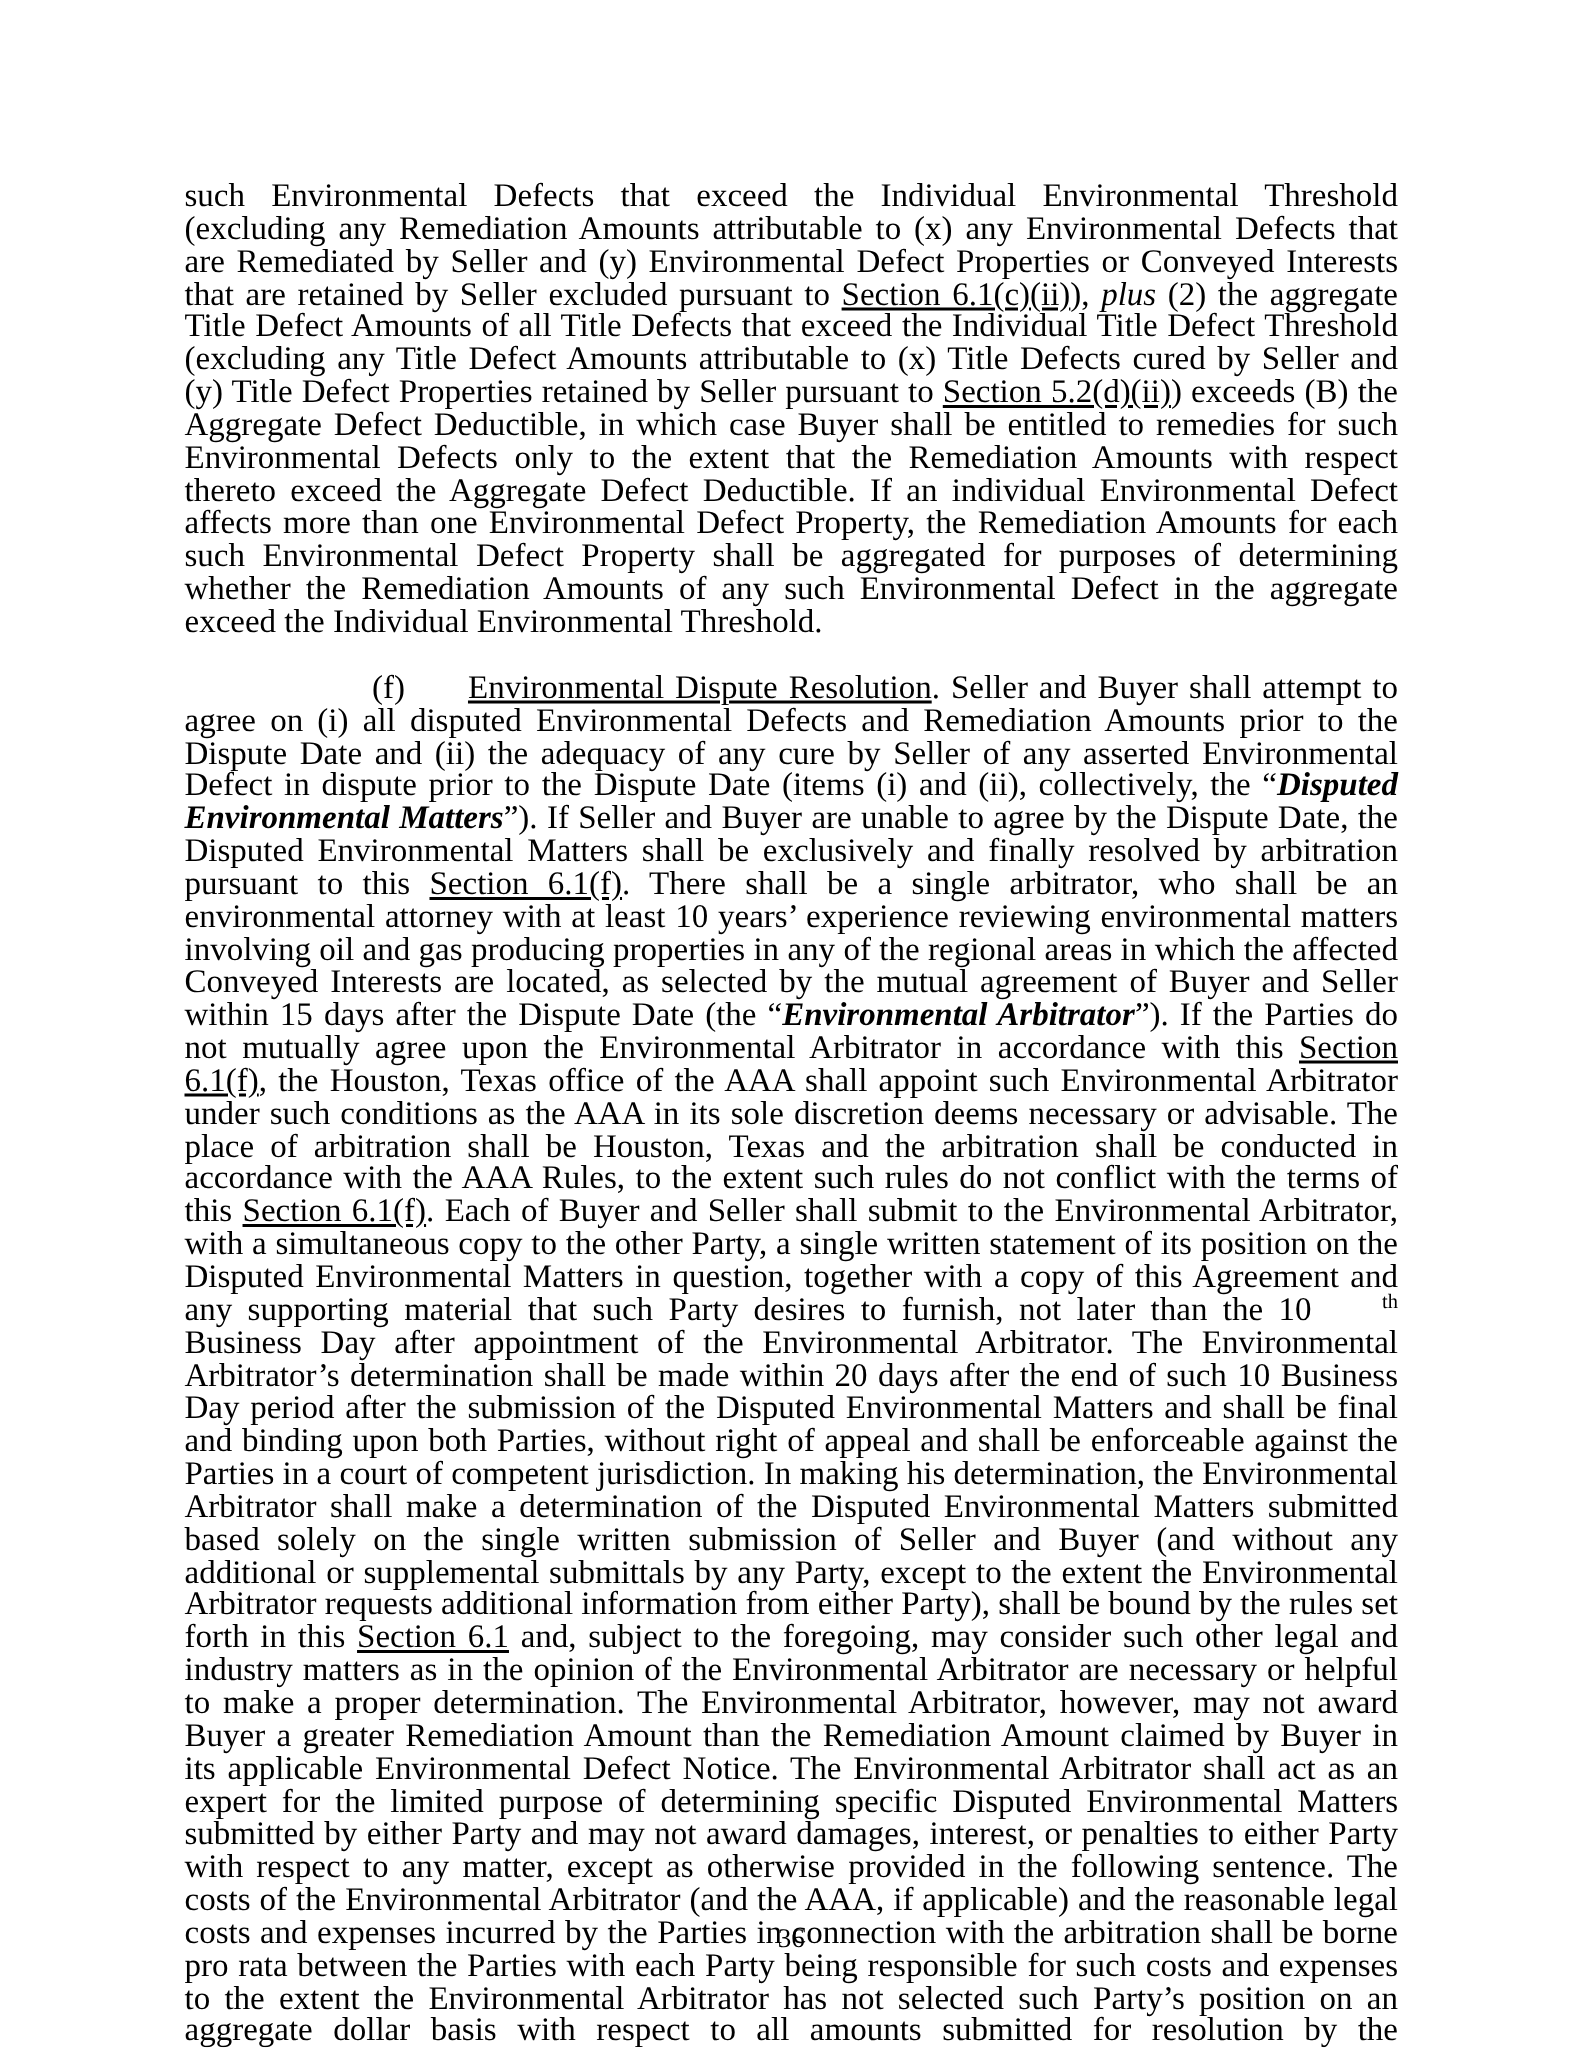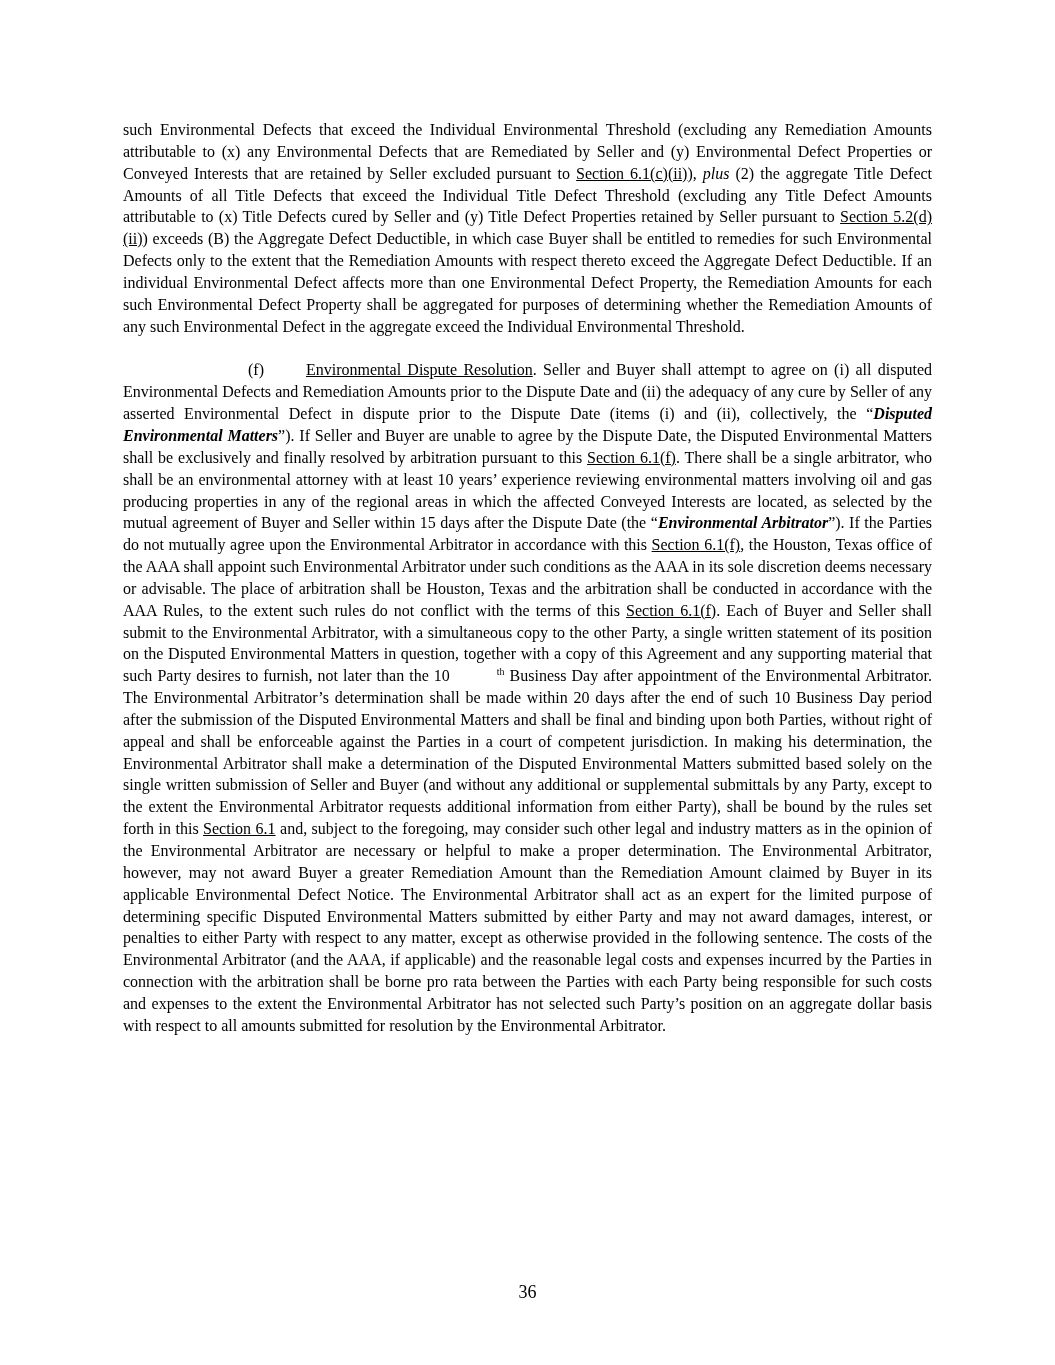--- a/index.html
+++ b/index.html
@@ -17,21 +17,21 @@
     overflow: hidden;
   }
   .text-block {
     position: absolute;
     left: 123px;
     top: 119px;
     width: 809px;
   }
   p.para {
     margin: 0;
-    font-size: 16px;
+    font-size: 22px;
     line-height: 21.85px;
     text-align: justify;
     color: #000000;
   }
   p.para.spaced {
     margin-top: 22px;
   }
   .run-u  { text-decoration: underline; }
   .run-i  { font-style: italic; }
   .run-bi { font-weight: bold; font-style: italic; }

